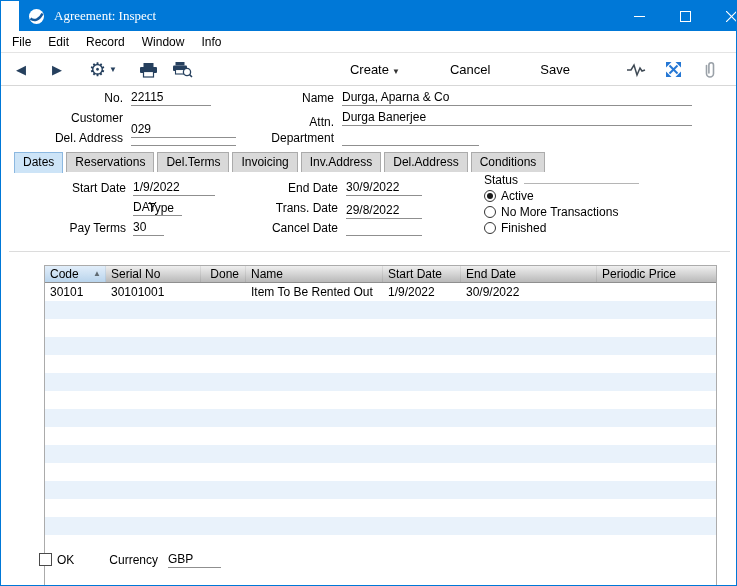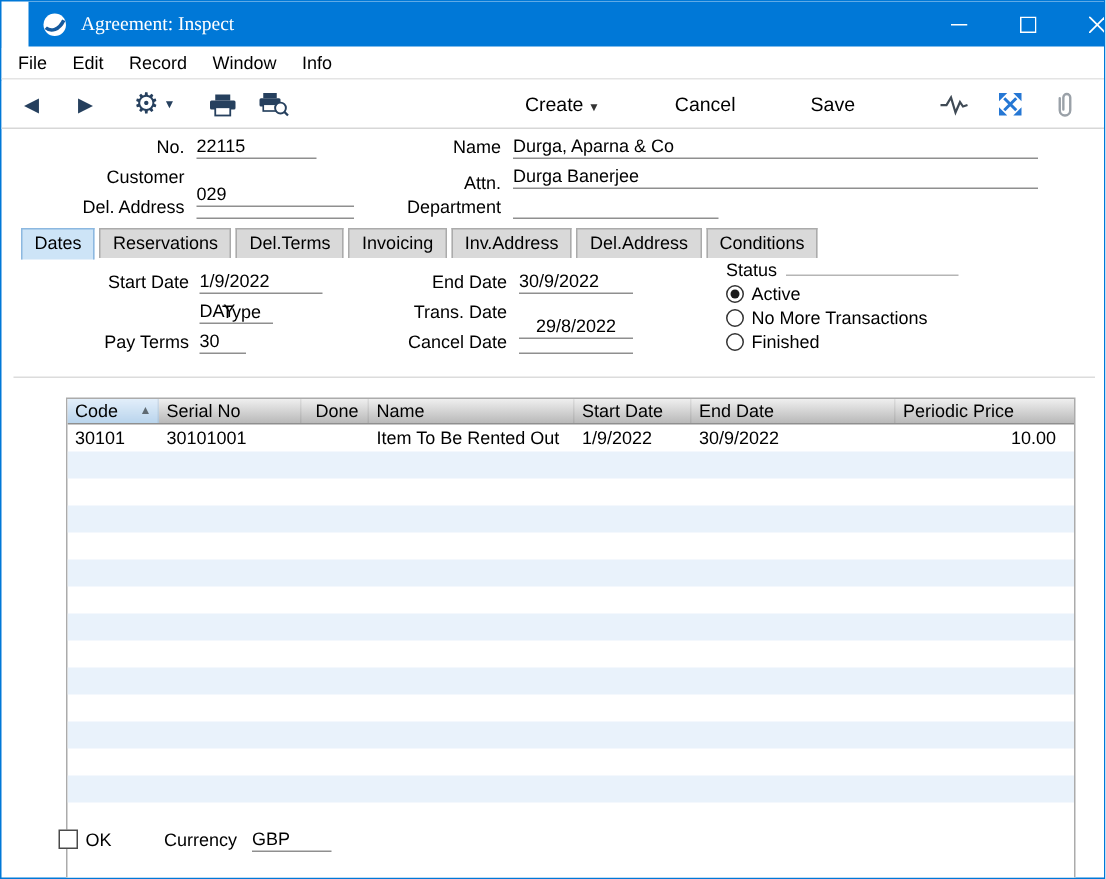--- a/index.html
+++ b/index.html
@@ -241,21 +241,21 @@
     <span class="field-label" style="left:0;width:125px;top:200px;margin-left:48px;">Type</span>
     <span class="field-value" style="left:132px;width:49px;top:199px;">DAY</span>
 
     <span class="field-label" style="left:0;width:125px;top:220px;">Pay Terms</span>
     <span class="field-value" style="left:132px;width:31px;top:219px;">30</span>
 
     <span class="field-label" style="left:200px;width:137px;top:180px;">End Date</span>
     <span class="field-value" style="left:345px;width:76px;top:179px;">30/9/2022</span>
 
     <span class="field-label" style="left:200px;width:137px;top:200px;">Trans. Date</span>
-    <span class="field-value" style="left:345px;width:76px;top:209px;text-align:center;">29/8/2022</span>
+    <span class="field-value" style="left:345px;width:76px;top:202px;">29/8/2022</span>
 
     <span class="field-label" style="left:200px;width:137px;top:220px;">Cancel Date</span>
     <span class="field-value" style="left:345px;width:76px;top:219px;"></span>
 
     <span class="field-label" style="left:483px;width:60px;top:172px;text-align:left;">Status</span>
     <span class="status-line" style="left:523px;top:182px;width:115px;"></span>
 
     <div class="radio-row" style="left:483px;top:187px;">
       <span class="radio checked"></span>
       <span>Active</span>
@@ -286,21 +286,20 @@
       <div class="gh-cell c6">Periodic Price</div>
     </div>
     <div class="grid-body" id="grid-body">
       <div class="grid-row">
         <div class="gr-cell c0">30101</div>
         <div class="gr-cell c1">30101001</div>
         <div class="gr-cell c2"></div>
         <div class="gr-cell c3">Item To Be Rented Out</div>
         <div class="gr-cell c4">1/9/2022</div>
         <div class="gr-cell c5">30/9/2022</div>
-        <div class="gr-cell c6">10.00</div>
       </div>
     <div class="grid-row"></div>
         <div class="grid-row"></div>
         <div class="grid-row"></div>
         <div class="grid-row"></div>
         <div class="grid-row"></div>
         <div class="grid-row"></div>
         <div class="grid-row"></div>
         <div class="grid-row"></div>
         <div class="grid-row"></div>

